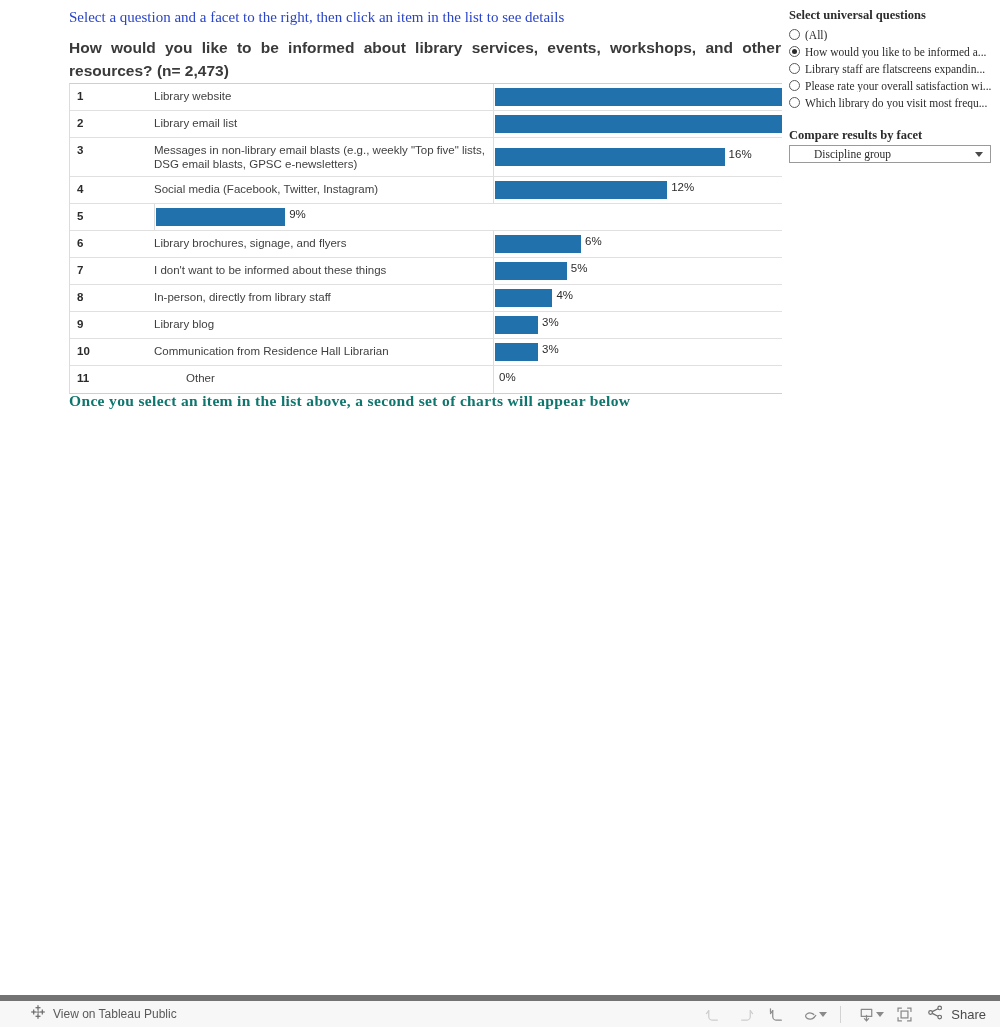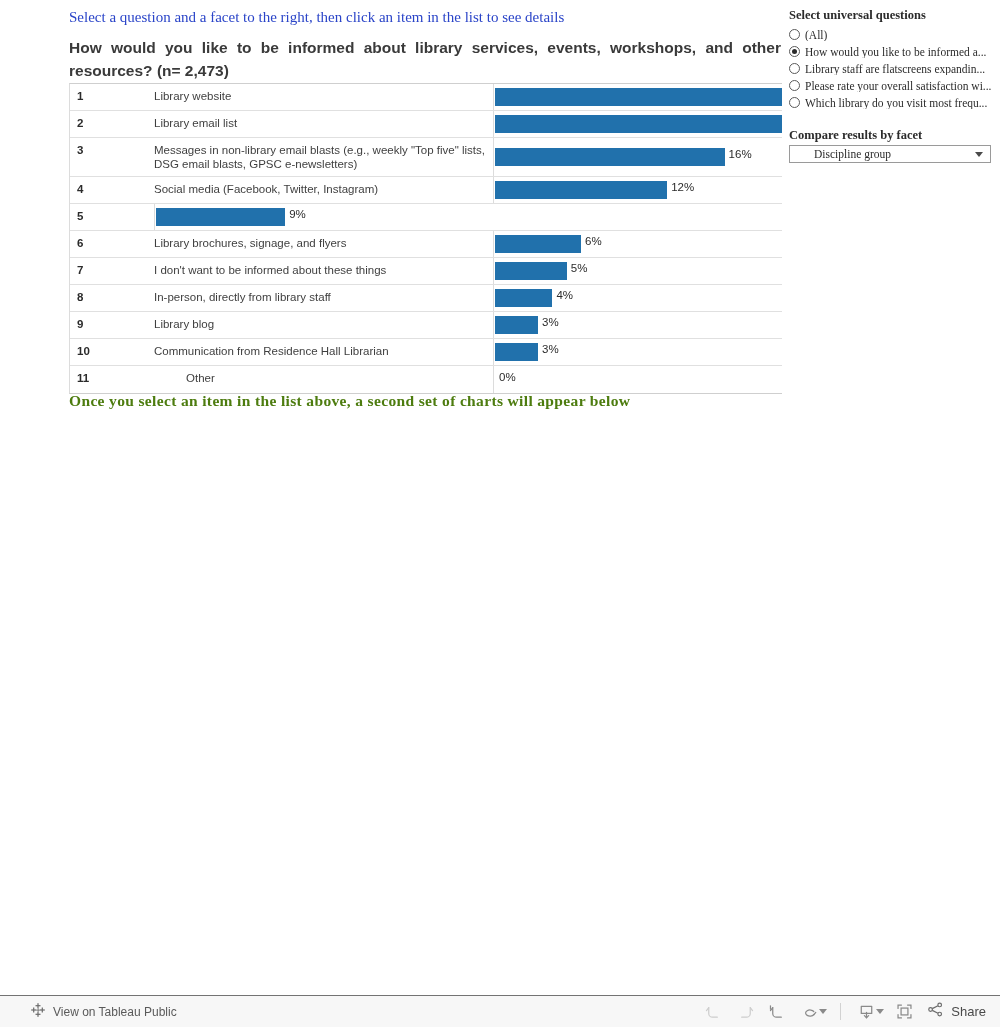--- a/index.html
+++ b/index.html
@@ -114,21 +114,21 @@
     padding-left: 4px;
     white-space: nowrap;
   }
 
   #footer-note {
     position: absolute;
     left: 8px; top: 392px;
     font-family: "Liberation Serif", serif;
     font-size: 15.5px;
     font-weight: bold;
-    color: #4d7c0f;
+    color: #0f766e;
     white-space: nowrap;
     letter-spacing: 0.35px;
   }
 
   
   #side-panel {
     position: absolute;
     left: 782px; top: 0;
     width: 218px;
     height: 995px;
@@ -213,21 +213,21 @@
     flex: 0 0 auto;
   }
 
   
   #toolbar {
     position: absolute;
     left: 0; bottom: 0;
     width: 1000px;
     height: 32px;
     background: #f7f7f7;
-    border-top: 1px solid #737373;
+    border-top: 6px solid #737373;
     display: flex;
     align-items: center;
     box-sizing: border-box;
   }
   #tableau-link {
     display: flex;
     align-items: center;
     margin-left: 30px;
     cursor: pointer;
   }

